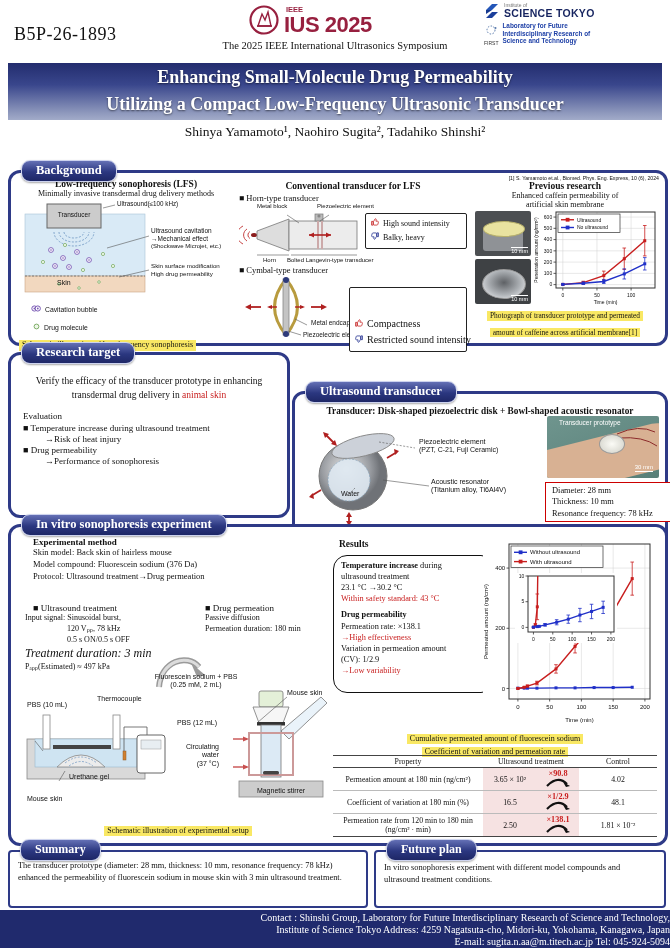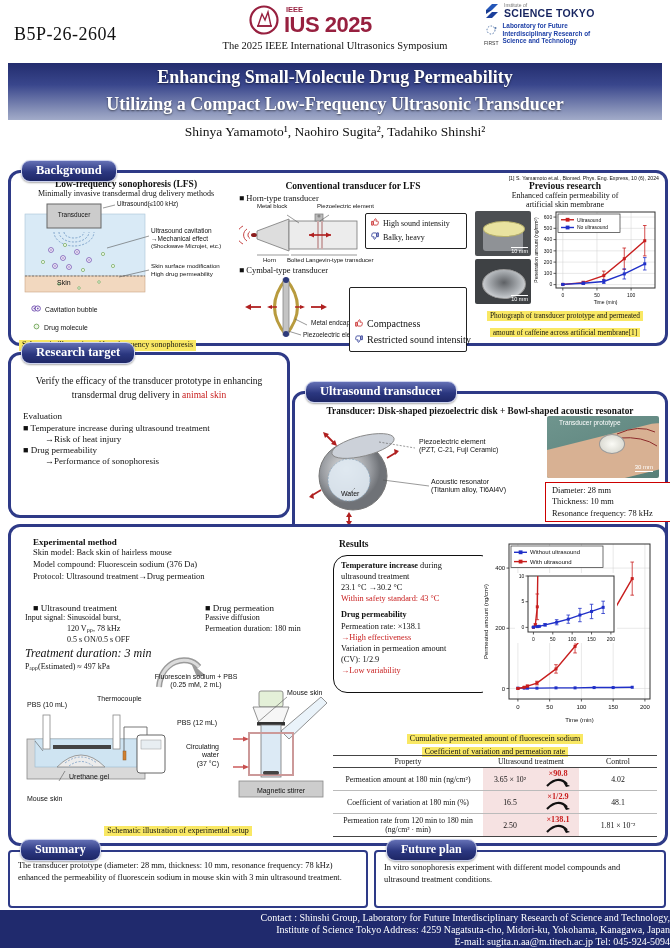--- a/index.html
+++ b/index.html
@@ -21,21 +21,21 @@
   table.dtab td{padding:1px 2px;text-align:center;vertical-align:middle;border-bottom:0.8px solid #bbb;}
   table.dtab tr:last-child td{border-bottom:1.2px solid #444;}
   .pinkcell{background:#f6e2e2;}
   .thumb{display:inline-block;vertical-align:middle;margin-right:3px;}
 </style>
 </head>
 <body>
 
 <div id="poster">
 
-  <div style="position:absolute;left:14px;top:24px;font-size:18px;letter-spacing:.5px;">B5P-26-2604</div>
+  <div style="position:absolute;left:14px;top:24px;font-size:18px;letter-spacing:.5px;">B5P-26-1893</div>
 
   <div style="position:absolute;left:248px;top:4px;display:flex;gap:4px;">
     <svg width="32" height="32" viewBox="0 0 32 32">
       <circle cx="16" cy="16" r="13.5" fill="#fff" stroke="#97203f" stroke-width="2.2"></circle>
       <path d="M10 22 L14 10 L17 16 L20 8 L23 22 Z" fill="none" stroke="#97203f" stroke-width="1.4"></path>
       <line x1="9" y1="22" x2="24" y2="22" stroke="#97203f" stroke-width="1.6"></line>
     </svg>
     <div style="line-height:1;">
       <div class="sans" style="font-weight:bold;color:#97203f;font-size:7.5px;margin:2px 0 0 2px;">IEEE</div>
       <div class="sans" style="font-weight:bold;color:#97203f;font-size:22px;letter-spacing:-0.5px;">IUS 2025</div>
@@ -410,20 +410,21 @@
         <div style="font-size:8.4px;line-height:1.35;">Thickness: 10 mm</div>
         <div style="font-size:8.4px;line-height:1.35;">Resonance frequency: 78 kHz</div>
       </div>
     </div>
     <div class="ctr" style="position:absolute;left:0;bottom:3px;width:100%;">
       <span class="cap">Schematic illustration and photograph of the proposed transducer</span>
     </div>
   </div>
 
   <div class="sec" style="left:8px;top:524px;width:654px;height:316px;">
+    <div class="pill">In vitro sonophoresis experiment</div>
 
     <div style="position:absolute;left:14px;top:10px;width:306px;height:300px;">
       <div class="bold" style="font-size:9px;margin-left:8px;">Experimental method</div>
       <div style="font-size:8.5px;margin-left:8px;line-height:1.4;">Skin model: Back skin of hairless mouse</div>
       <div style="font-size:8.5px;margin-left:8px;line-height:1.4;">Model compound: Fluorescein sodium (376 Da)</div>
       <div style="font-size:8.5px;margin-left:8px;line-height:1.4;">Protocol: Ultrasound treatment→Drug permeation</div>
 
       <div style="position:absolute;left:0;top:66px;width:175px;">
         <div style="font-size:9px;margin-left:8px;">■  Ultrasound treatment</div>
         <div style="font-size:8px;line-height:1.35;">Input signal: Sinusoidal burst,</div>

